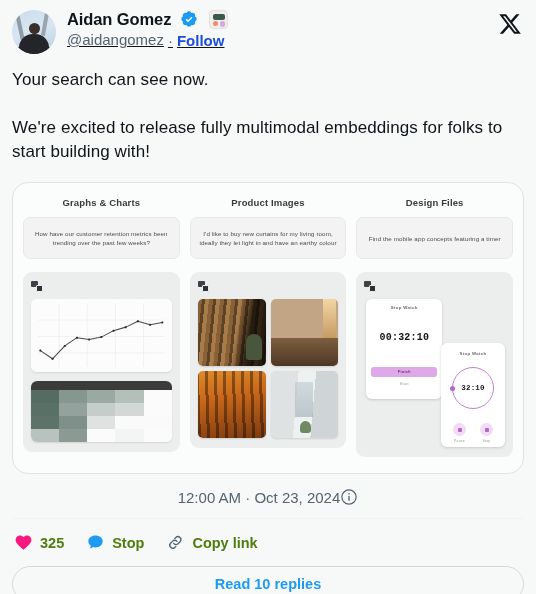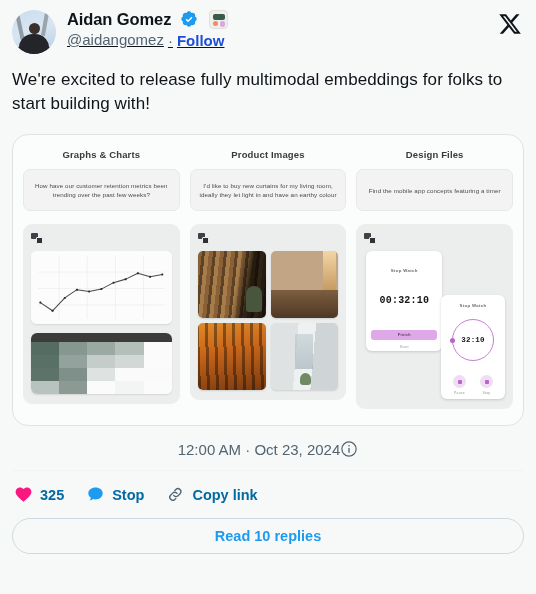--- a/index.html
+++ b/index.html
@@ -61,21 +61,21 @@
   }
   .handle-row { display: flex; align-items: center; gap: 4px; margin-top: 1px; text-decoration: underline; }
   .handle { font-size: 15px; color: #536471; line-height: 20px; }
   .dot-sep { color: #536471; font-size: 15px; }
   .follow { font-size: 15px; font-weight: 700; color: #1d4ed8; cursor: pointer; }
   .x-logo { position: absolute; right: 14px; top: 12px; width: 24px; height: 24px; }
 
   
   .body-text { margin-top: 8px; font-size: 17px; line-height: 24px; letter-spacing: 0.1px; }
   .para { margin-bottom: 0; }
-  .para + .para { margin-top: 13px; }
+  .para + .para { margin-top: 24px; }
 
   
   .media-card {
     margin-top: 18px; border: 1px solid #dfe3e6; border-radius: 16px;
     background: #fbfcfc; padding: 14px 10px 16px 10px; overflow: hidden;
   }
   .cols { display: flex; gap: 10px; }
   .col { flex: 1 1 0; min-width: 0; display: flex; flex-direction: column; align-items: center; }
   .col-title {
     font-size: 9.5px; font-weight: 600; color: #3a3a3a; letter-spacing: 0.15px;
@@ -165,21 +165,21 @@
     content:""; position:absolute; left:44%; bottom:5px; width:11px; height:12px;
     background: #6f8a62; border-radius: 50% 50% 3px 3px;
   }
 
   
   .design-wrap { position: relative; width: 100%; height: 148px; }
   .phone {
     position: absolute; background: #fff; border-radius: 6px;
     box-shadow: 0 1px 3px rgba(0,0,0,0.16); overflow: hidden;
   }
-  .phone.a { left: 2px; top: 0; width: 76px; height: 100px; padding: 17px 5px; }
+  .phone.a { left: 2px; top: 0; width: 76px; height: 100px; padding: 6px 5px; }
   .phone.b { right: 0; top: 44px; width: 64px; height: 104px; padding: 8px 5px; }
   .ph-title {
     font-size: 4.3px; color: #6a6a6a; text-align: center; letter-spacing: 0.35px;
     font-weight: 600;
   }
   .ph-time {
     font-size: 10px; font-weight: 700; color: #141414; text-align: center;
     margin-top: 22px; letter-spacing: 0.2px; font-family: "Liberation Mono", monospace;
   }
   .ph-btn {
@@ -215,21 +215,21 @@
   
   .meta {
     display: flex; align-items: center; justify-content: center;
     padding: 14px 2px 12px 2px;
   }
   .meta-text { font-size: 15px; color: #536471; }
   .info-icon { width: 18px; height: 18px; }
   .divider { height: 1px; background: #eff3f4; }
   .actions { display: flex; align-items: center; gap: 22px; padding: 14px 2px 12px 2px; }
   .action { display: flex; align-items: center; gap: 7px; cursor: pointer; }
-  .action .lbl { font-size: 14.5px; font-weight: 700; color: #0369a1; }
+  .action .lbl { font-size: 14.5px; font-weight: 700; color: #4d7c0f; }
   .heart { width: 19px; height: 19px; }
   .bubble { width: 19px; height: 19px; }
   .link-ic { width: 19px; height: 19px; }
   .read-replies {
     display: block; width: 100%; height: 36px; border: 1px solid #cfd9de;
     border-radius: 999px; background: transparent; color: #1d9bf0;
     font-size: 14.5px; font-weight: 700; font-family: "Liberation Sans", sans-serif;
     cursor: pointer; margin-top: 2px;
   }
 </style>
@@ -261,20 +261,21 @@
         <span class="dot-sep">·</span>
         <span class="follow">Follow</span>
       </div>
     </div>
     <svg class="x-logo" viewBox="0 0 24 24">
       <path fill="#0f1419" d="M18.244 2.25h3.308l-7.227 8.26 8.502 11.24H16.17l-5.214-6.817L4.99 21.75H1.68l7.73-8.835L1.254 2.25H8.08l4.713 6.231zm-1.161 17.52h1.833L7.084 4.126H5.117z"></path>
     </svg>
   </div>
 
   <div class="body-text">
+    <div class="para">Your search can see now.</div>
     <div class="para">We're excited to release fully multimodal embeddings for folks to start building with!</div>
   </div>
 
   <div class="media-card">
     <div class="cols">
 
       <div class="col">
         <div class="col-title">Graphs &amp; Charts</div>
         <div class="query-box">How have our customer retention metrics been trending over the past few weeks?</div>
         <div class="result-panel">

